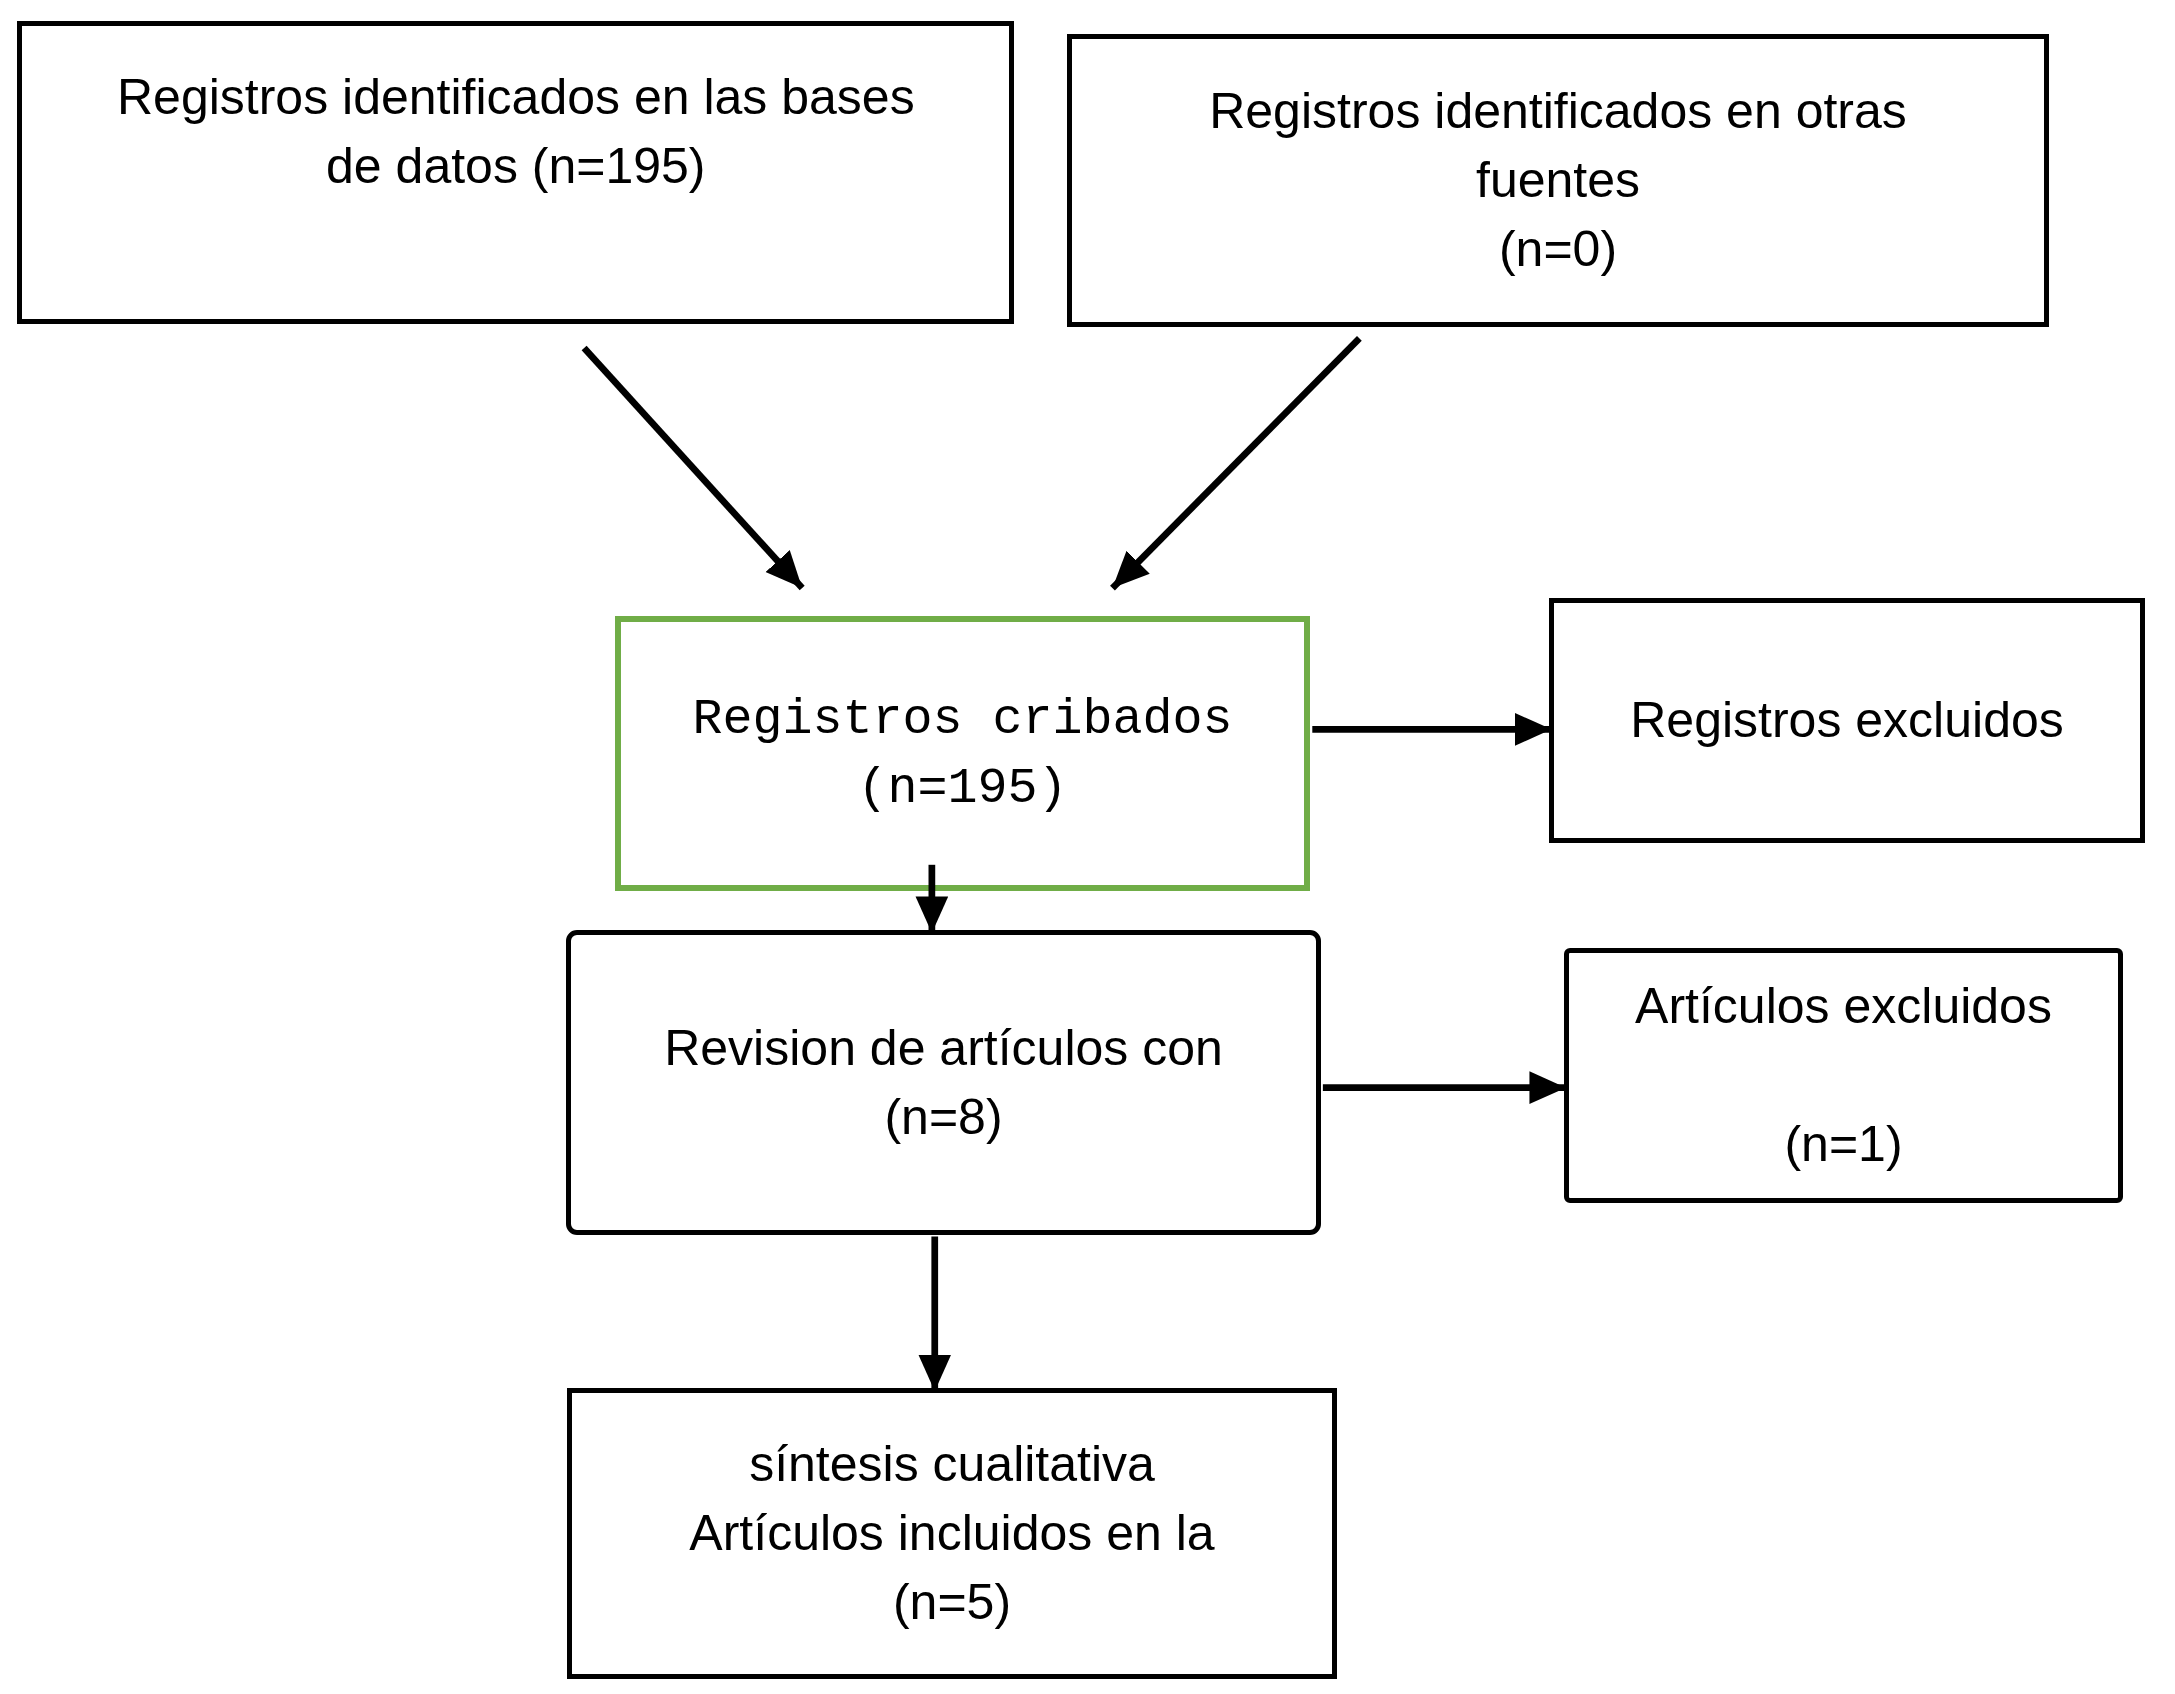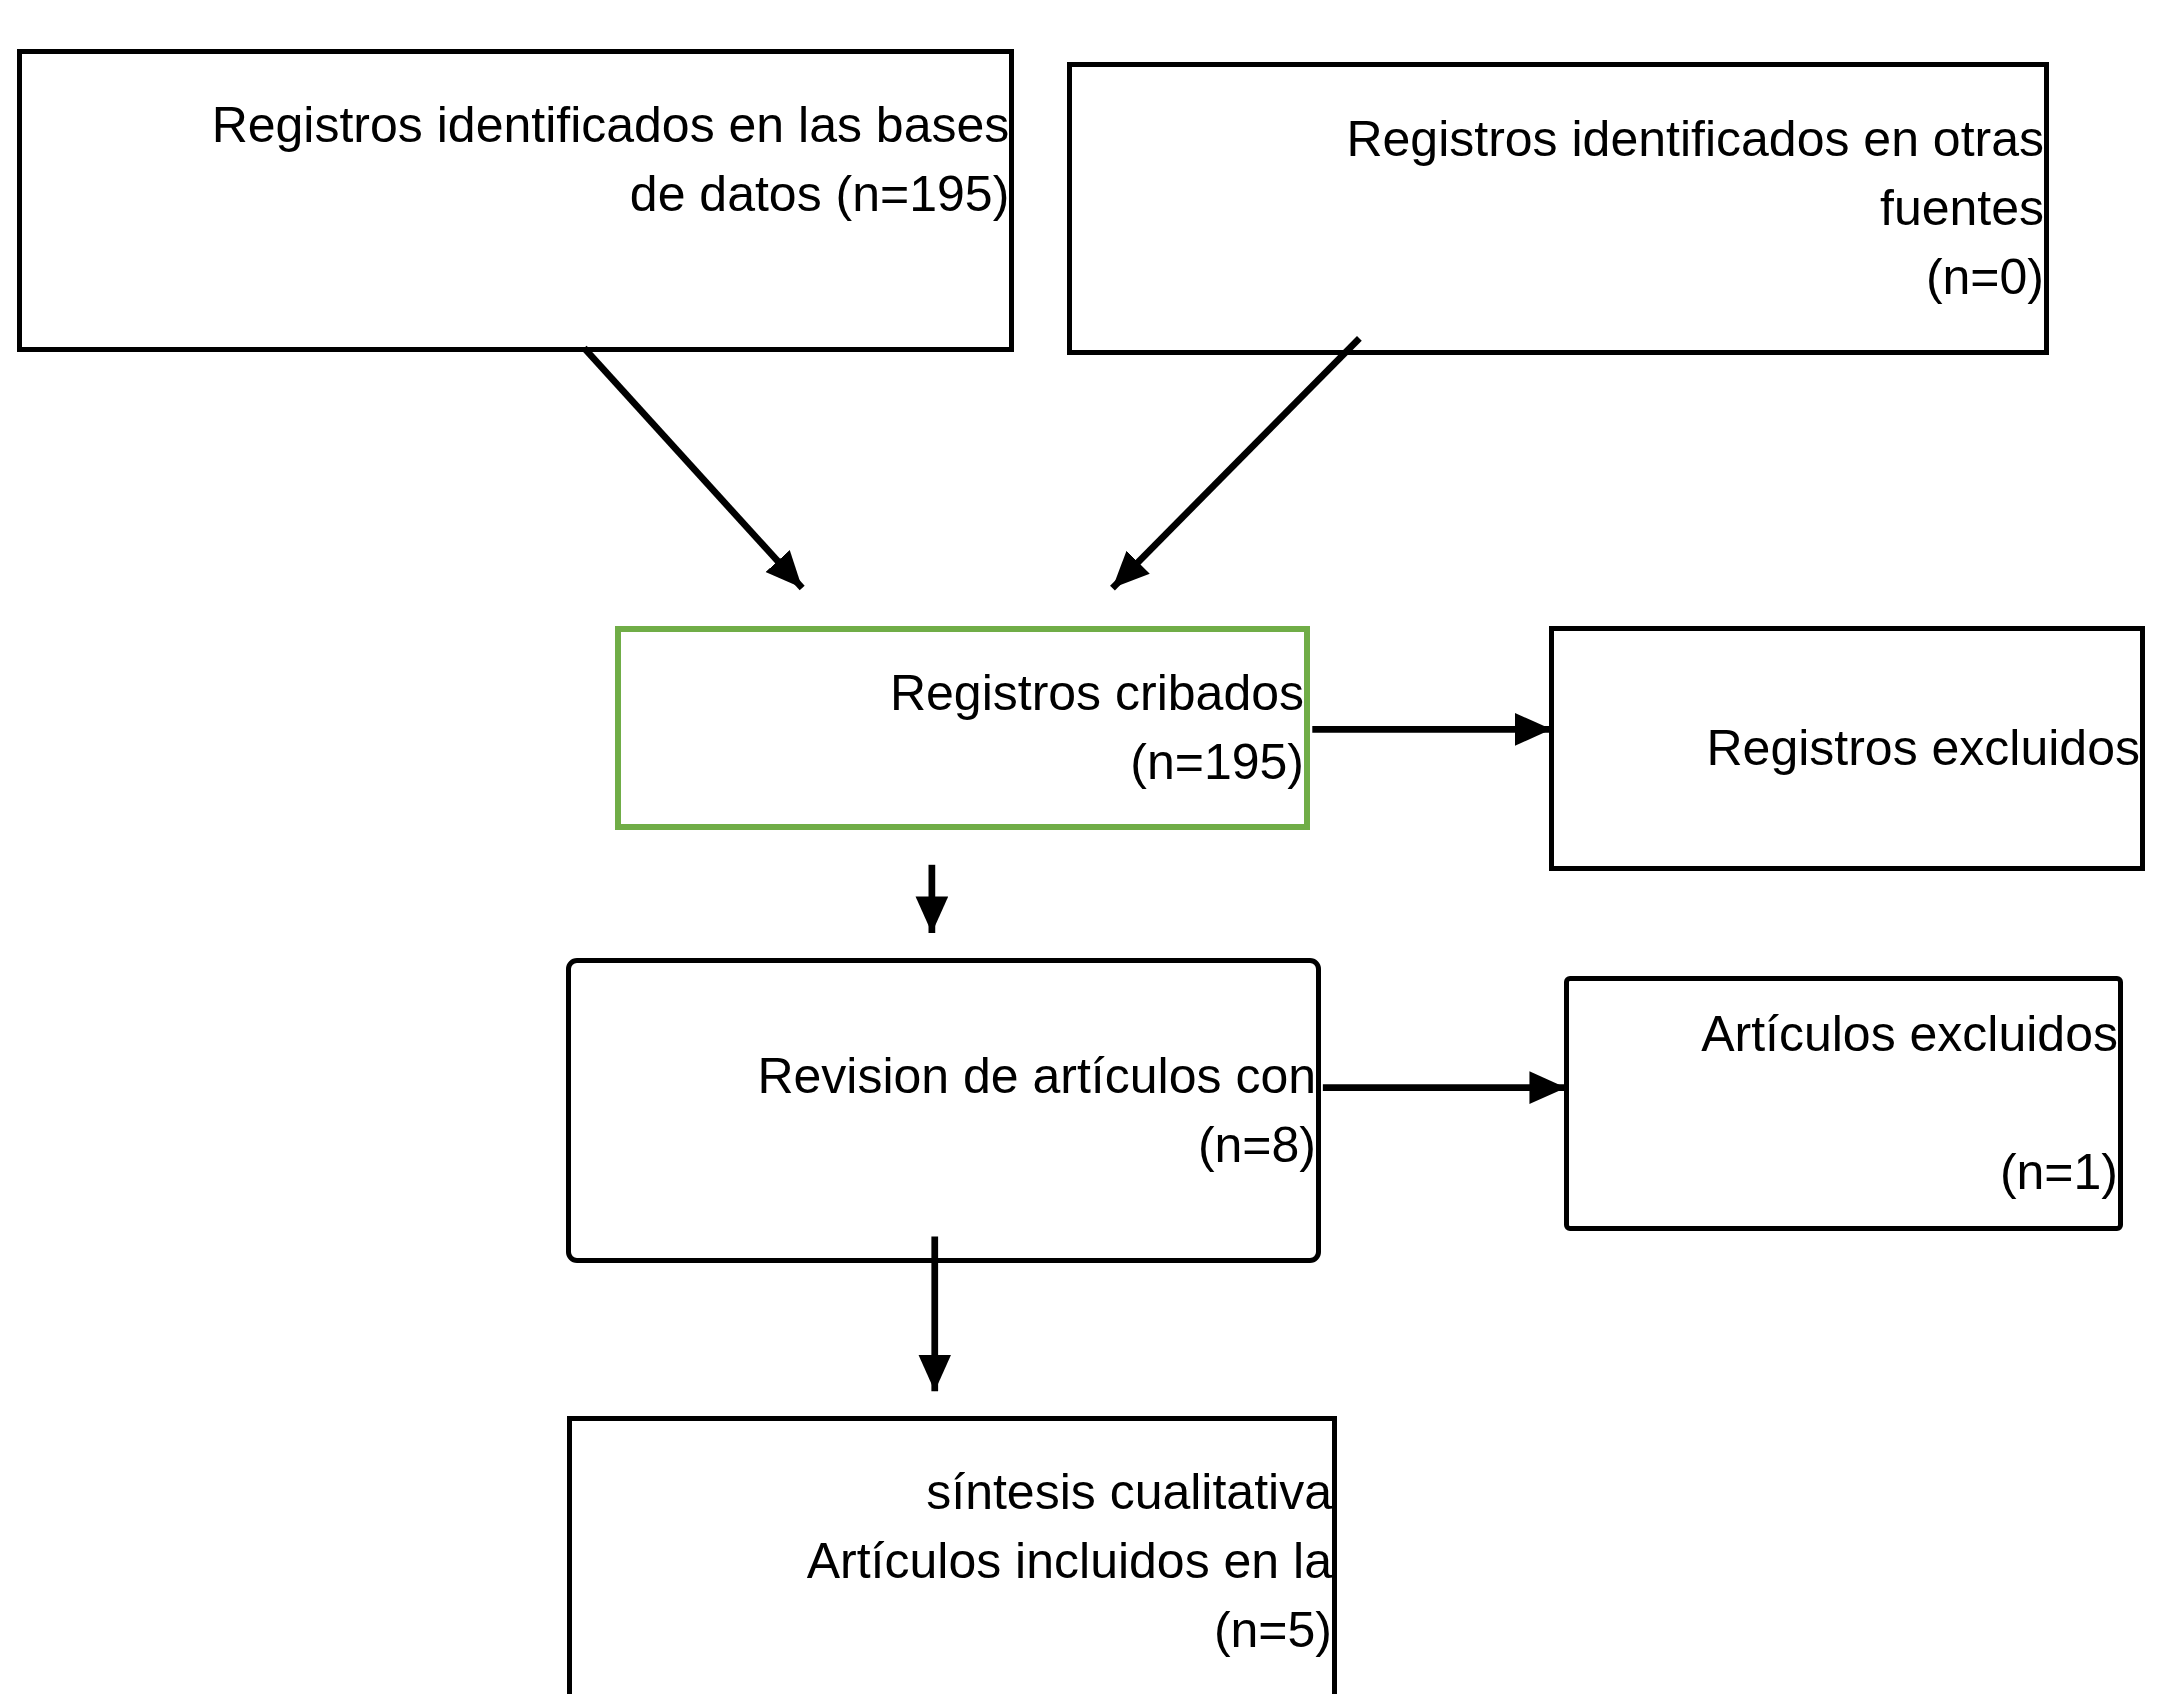--- a/index.html
+++ b/index.html
@@ -18,24 +18,23 @@
   }
   .box {
     position: absolute;
     box-sizing: border-box;
     border: 5.8px solid #000000;
     background: #ffffff;
     display: flex;
     flex-direction: column;
     align-items: center;
     justify-content: center;
-    text-align: right;
+    text-align: center;
     font-size: 50px;
     line-height: 69px;
-    margin-top: 28px;
   }
   .box.highlight {
     border: 6.7px solid var(--highlight, #70AD47);
   }
   .box.top-align {
     justify-content: flex-start;
     padding-top: 37px;
   }
   .line {
     min-height: 69px;
@@ -60,21 +59,21 @@
     <div class="line">Registros identificados en las bases</div>
     <div class="line">de datos (n=195)</div>
   </div>
 
   <div class="box" style="left:1067px; top:34px; width:982px; height:293px;">
     <div class="line">Registros identificados en otras</div>
     <div class="line">fuentes</div>
     <div class="line">(n=0)</div>
   </div>
 
-  <div class="box highlight" style="left:615px; top:598px; width:695px; height:204px;">
+  <div class="box highlight" style="left:615px; top:616px; width:695px; height:275px;font-family:Liberation Mono, monospace;">
     <div class="line">Registros cribados</div>
     <div class="line">(n=195)</div>
   </div>
 
   <div class="box" style="left:1549px; top:598px; width:596px; height:245px;gap:40px;">
     <div class="line">Registros excluidos</div>
   </div>
 
   <div class="box" style="left:566px; top:930px; width:755px; height:305px;border-radius:11px;">
     <div class="line">Revision de artículos con</div>

